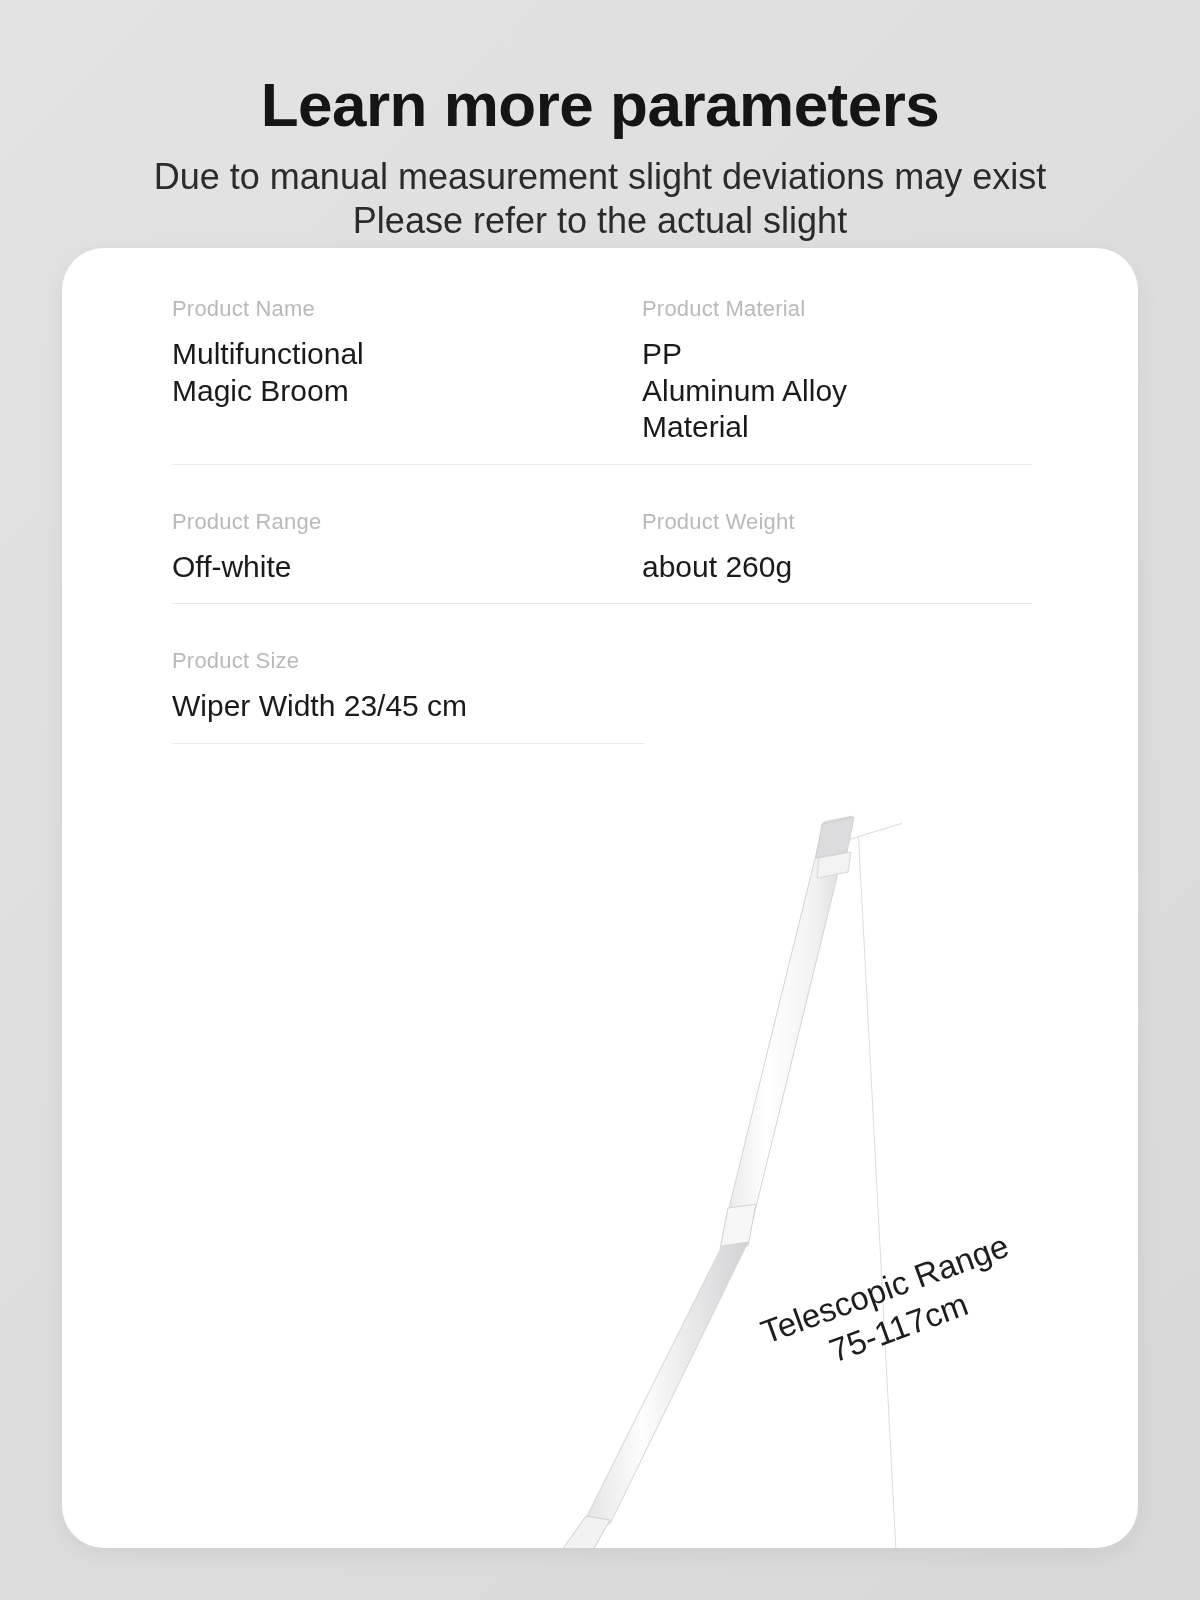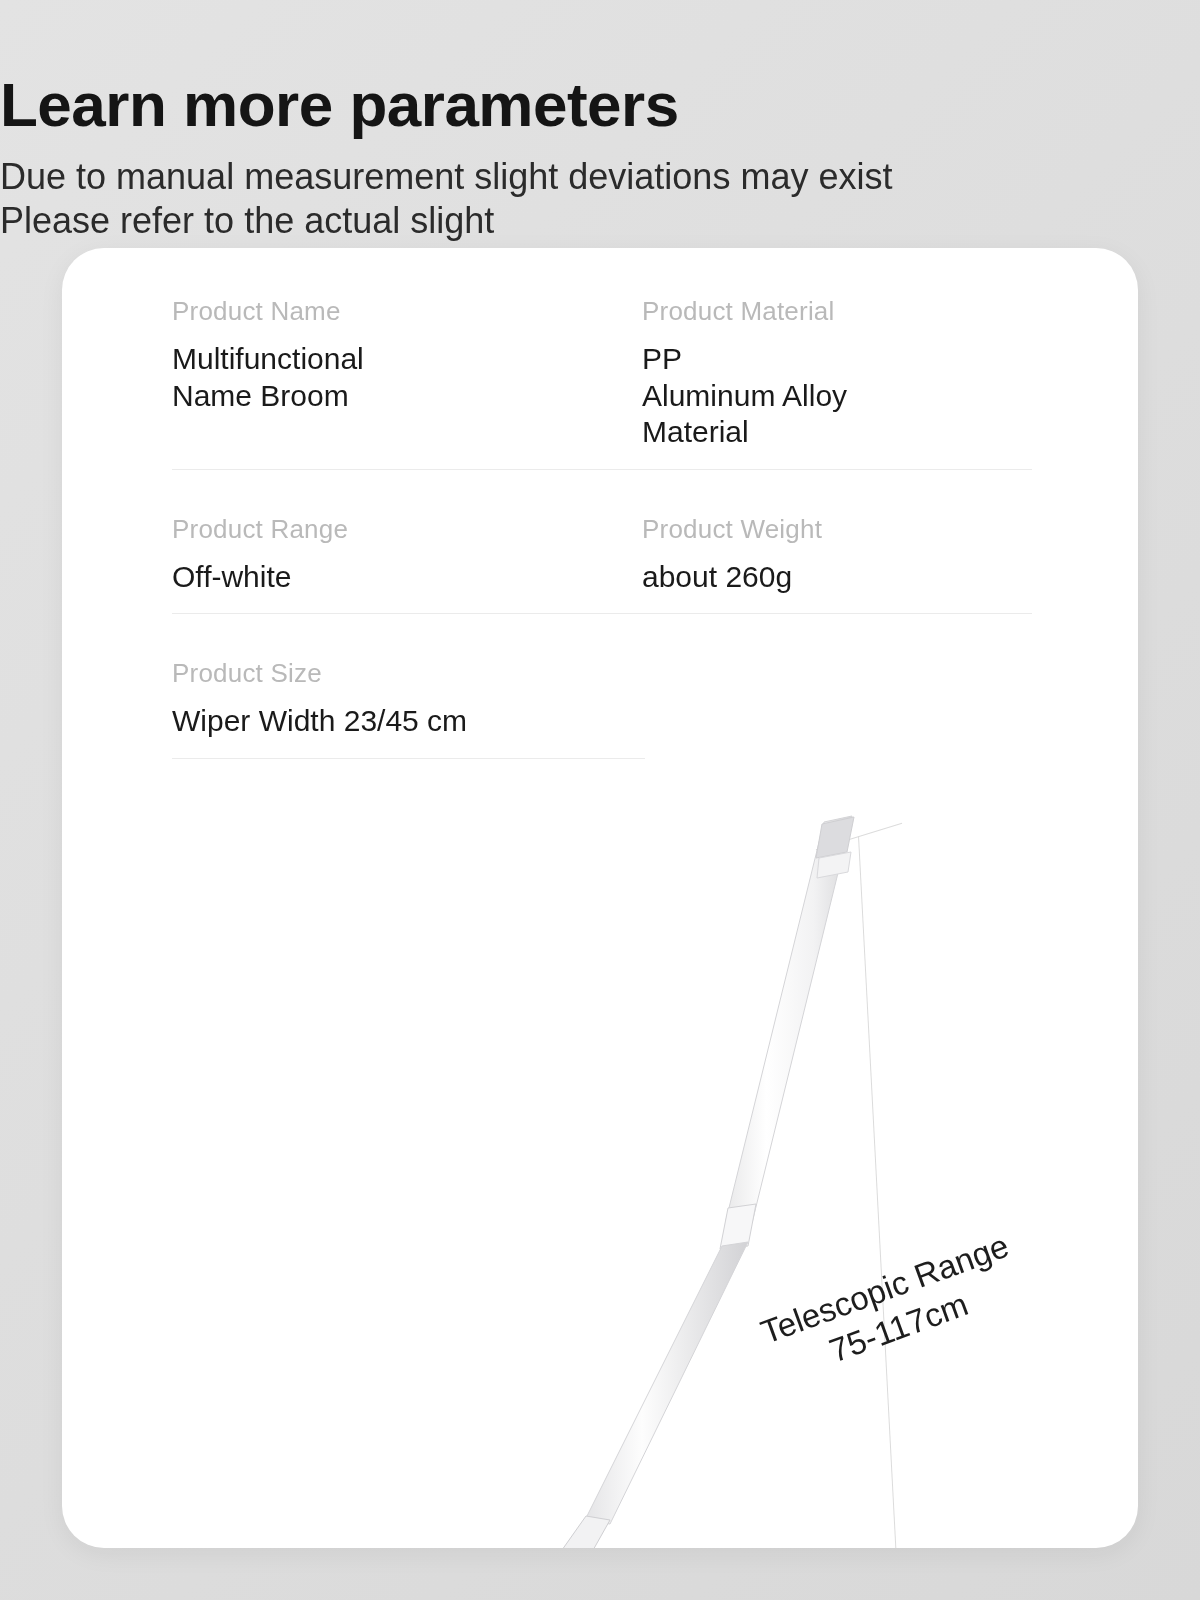--- a/index.html
+++ b/index.html
@@ -15,21 +15,21 @@
     position: relative;
   }
 
   .page {
     position: absolute;
     inset: 0;
   }
 
   
   .header {
-    text-align: left;
+    text-align: center;
     padding-top: 72px;
   }
   .title {
     font-size: 62px;
     font-weight: bold;
     color: #151515;
     letter-spacing: -0.5px;
     line-height: 1.05;
     margin: 0;
   }
@@ -74,21 +74,21 @@
     text-align: center;
     position: relative;
   }
   .spec-cell.left { padding-right: 40px; }
   .spec-cell.right { padding-left: 40px; }
   .spec-cell.full {
     width: 55%;
   }
 
   .spec-label {
-    font-size: 26px;
+    font-size: 22px;
     color: #b9b9b9;
     font-weight: 400;
     text-align: left;
     margin-bottom: 14px;
     letter-spacing: 0.2px;
   }
   .spec-value {
     font-size: 30px;
     color: #1a1a1a;
     line-height: 1.22;
@@ -162,21 +162,21 @@
 
   <div class="card">
 
     <div class="specs">
 
       <div class="spec-row">
         <div class="spec-cell left">
           <div class="spec-label">Product Name</div>
           <div class="spec-value">
             <span>Multifunctional</span><br>
-            <span>Name Broom</span>
+            <span>Magic Broom</span>
           </div>
         </div>
         <div class="spec-cell right">
           <div class="spec-label">Product Material</div>
           <div class="spec-value">
             <span>PP</span><br>
             <span>Aluminum Alloy</span><br>
             <span>Material</span>
           </div>
         </div>

